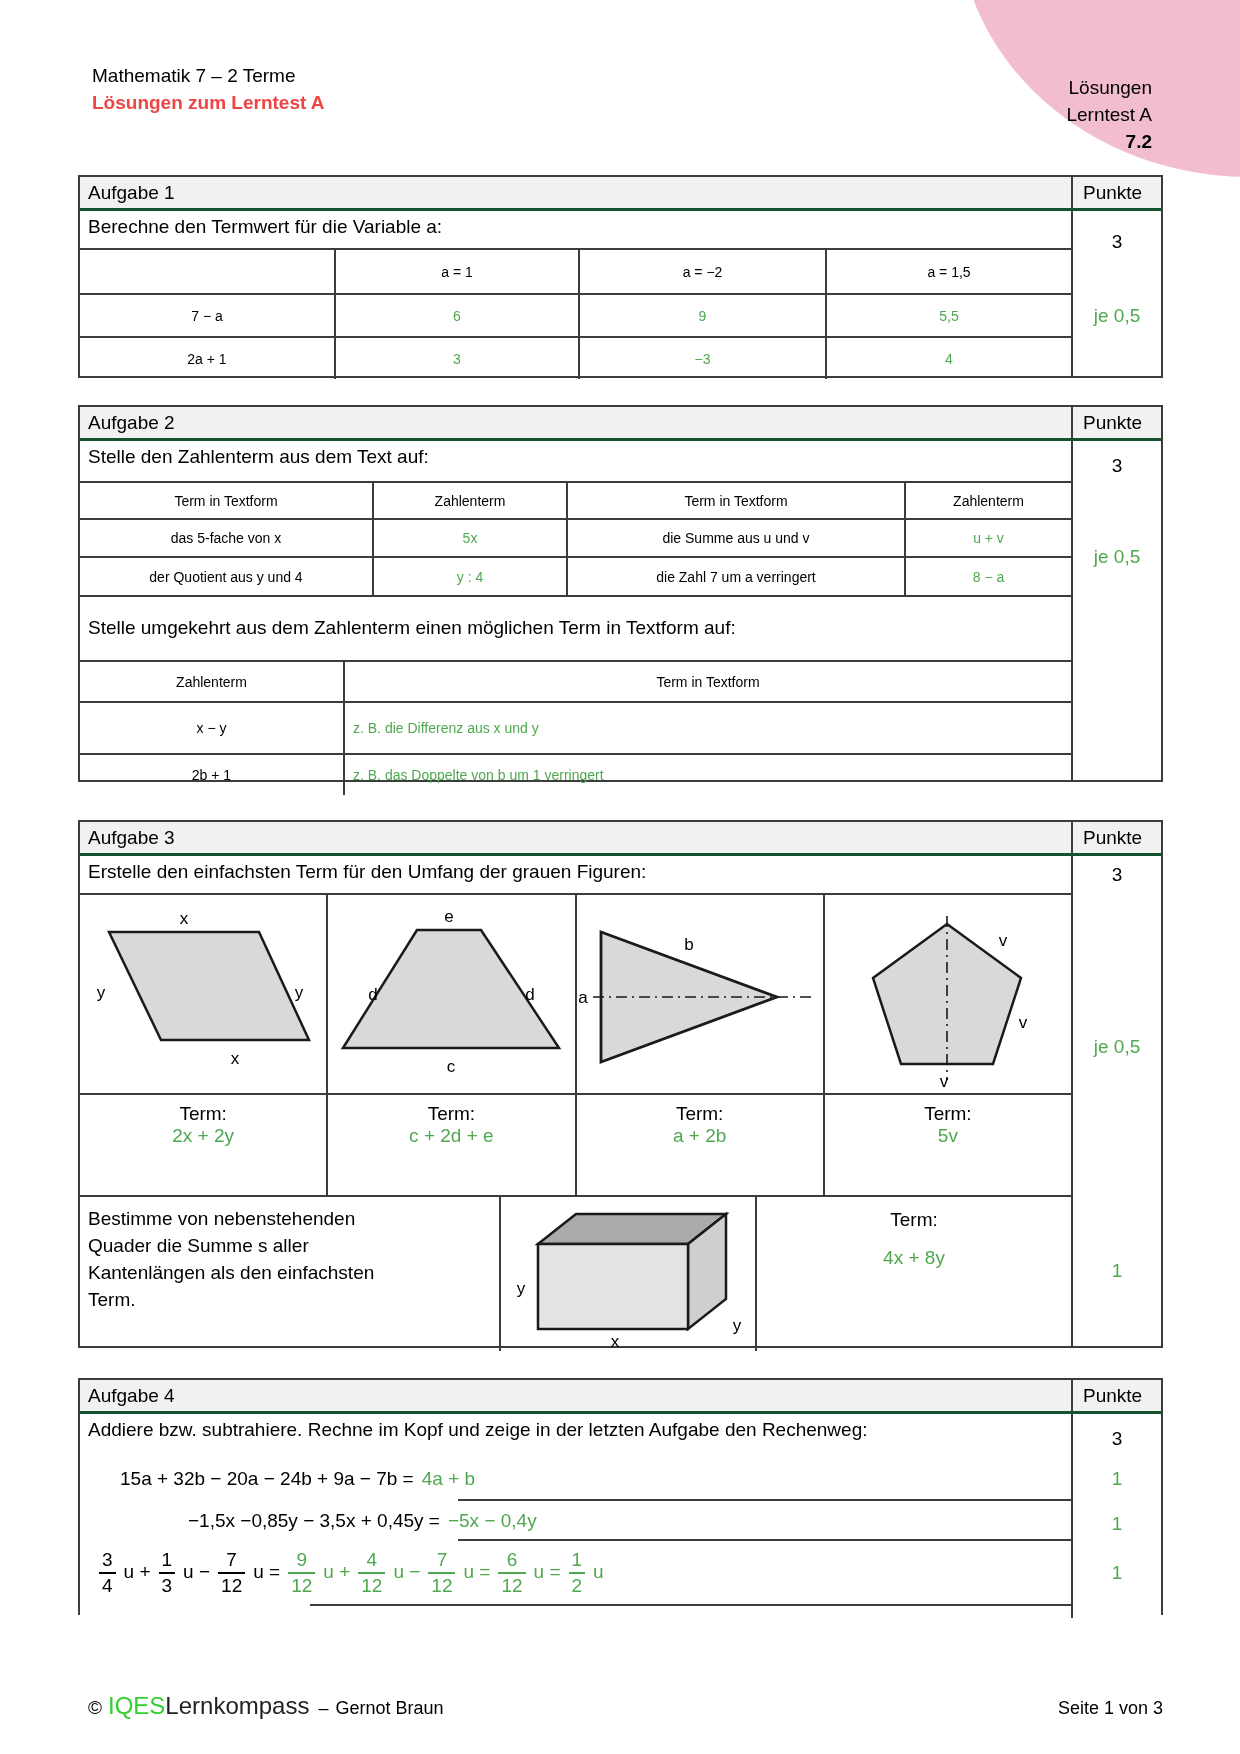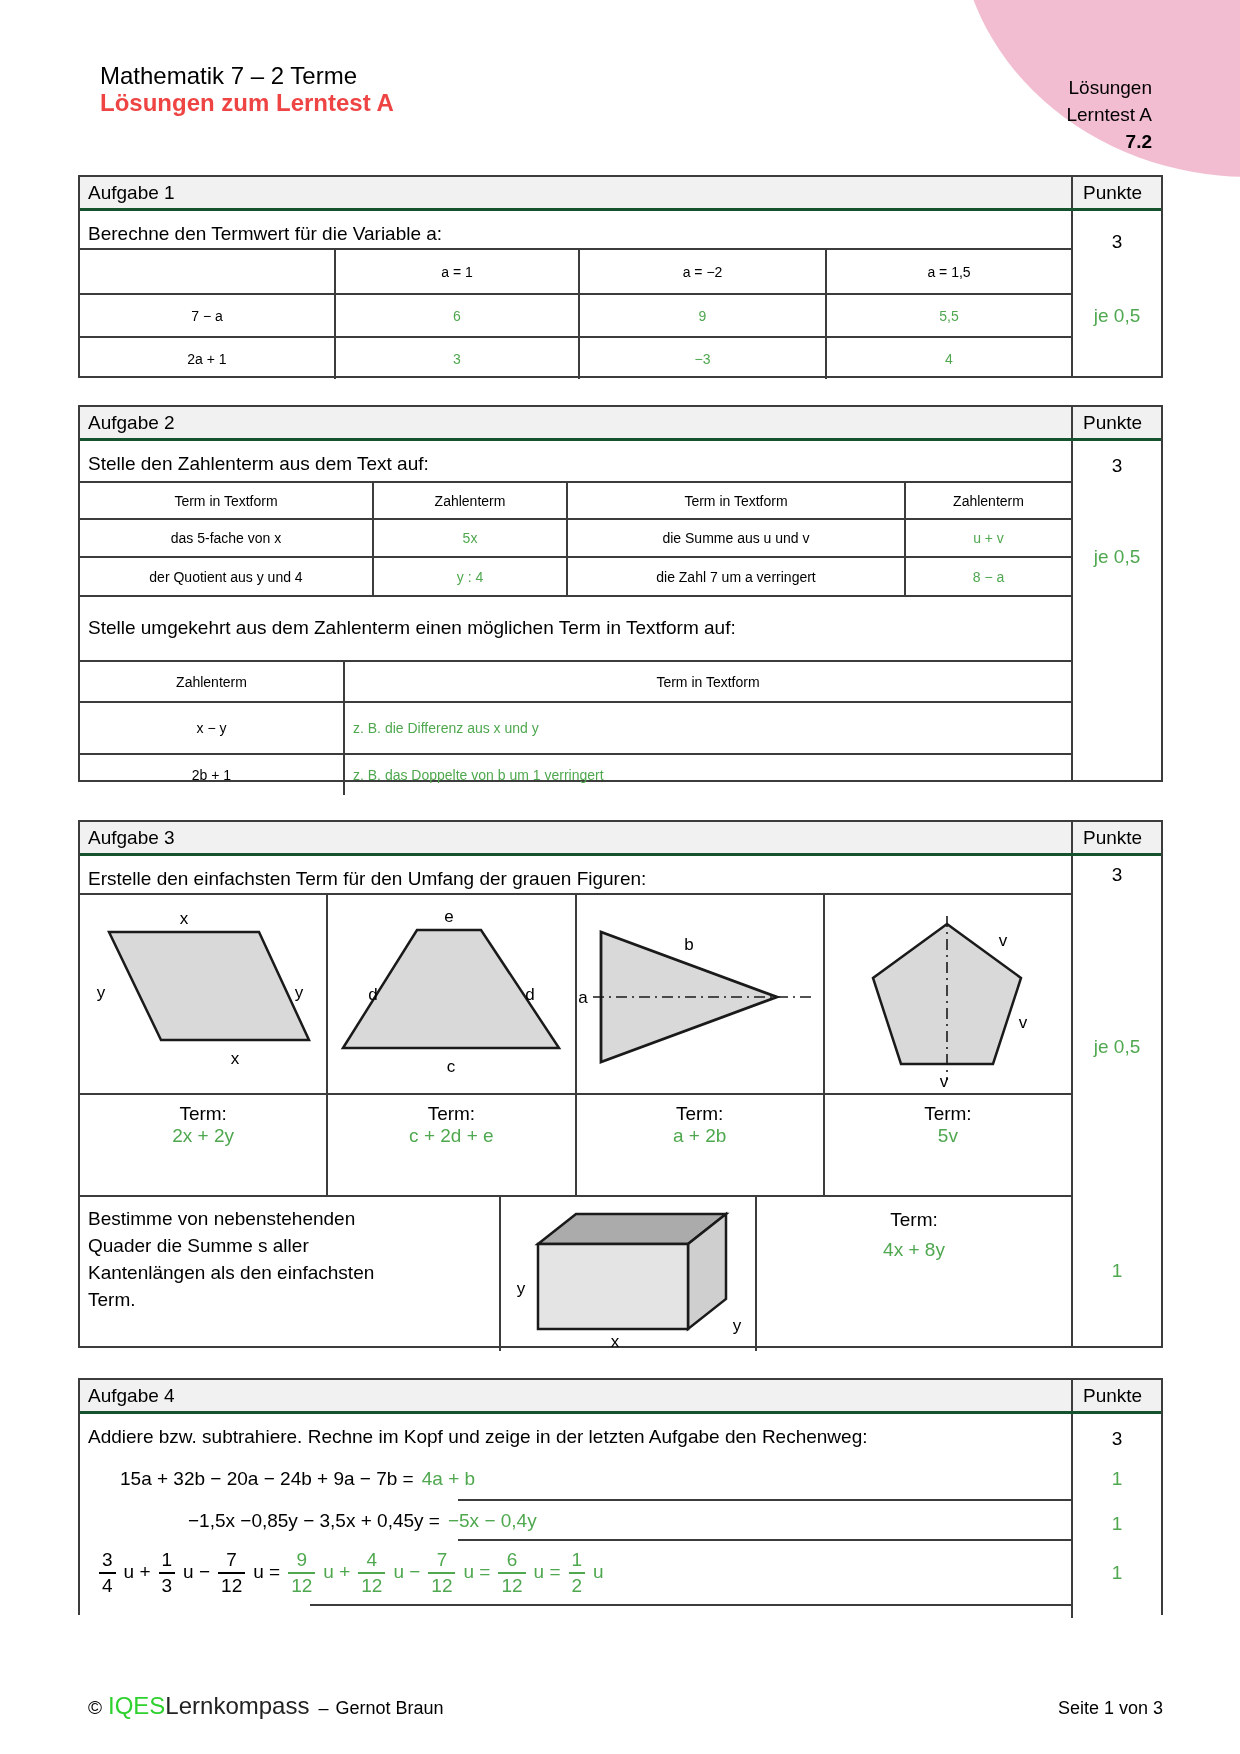--- a/index.html
+++ b/index.html
@@ -11,57 +11,57 @@
   .corner-blob{
     position:absolute; left:958px; top:-345px; width:584px; height:522px;
     background:#f2bdd0; border-radius:50%;
   }
   .corner-text{
     position:absolute; right:88px; top:74px; text-align:right;
     font-size:19px; line-height:27px;
   }
   .corner-text .b{font-weight:bold;}
   
-  .head-left{position:absolute; left:100px; top:62px; font-size:24px; line-height:27px;}
+  .head-left{position:absolute; left:92px; top:62px; font-size:19px; line-height:27px;}
   .head-left .doc-title{color:#ef4444; font-weight:bold;}
   
   .tbl{
     position:absolute; left:78px; width:1085px; box-sizing:border-box;
     border:2px solid #3c3c3c; font-size:19px;
   }
   .tbl-header{
     display:flex; height:31px; background:#f1f1f1; border-bottom:3px solid #14532d;
   }
   .tbl-header .ttl{flex:1; padding:5px 0 0 8px;}
   .tbl-header .pk{width:90px; box-sizing:border-box; border-left:2px solid #3c3c3c; padding:5px 0 0 10px;}
   .tbl-body{display:flex; align-items:stretch;}
   .main{flex:1; min-width:0;}
   .punkte-col{width:90px; flex:none; box-sizing:border-box; border-left:2px solid #3c3c3c; position:relative;}
   .pv{position:absolute; left:0; width:100%; text-align:center;}
   .green{color:#4fa84f;}
-  .instruction{padding:12px 0 0 8px; box-sizing:border-box;}
+  .instruction{padding:5px 0 0 8px; box-sizing:border-box;}
   
   .inner-wrap{border-top:2px solid #3c3c3c;}
   .inner-wrap.closed{border-bottom:2px solid #3c3c3c;}
   table.inner{width:100%; border-collapse:collapse; border-style:hidden; table-layout:fixed; font-size:14px;}
   table.inner td{border:2px solid #3c3c3c; text-align:center; padding:2px 4px; overflow:hidden;}
   table.inner td.lft{text-align:left; padding-left:8px;}
   
   .fig-row{display:flex; border-top:2px solid #3c3c3c; height:198px;}
   .fig-cell{flex:1 1 0; min-width:0; display:flex; align-items:center; justify-content:center;}
   .fig-cell + .fig-cell{border-left:2px solid #3c3c3c;}
   .term-row{display:flex; border-top:2px solid #3c3c3c; height:100px;}
   .term-cell{flex:1 1 0; min-width:0; text-align:center; padding-top:8px; box-sizing:border-box;}
   .term-cell + .term-cell{border-left:2px solid #3c3c3c;}
   .term-cell .tval{}
   .quader-row{display:flex; border-top:2px solid #3c3c3c; height:154px;}
   .quader-text{flex:0 0 419px; box-sizing:border-box; padding:8px 0 0 8px; line-height:27px;}
   .quader-fig{flex:0 0 256px; box-sizing:border-box; border-left:2px solid #3c3c3c; display:flex; align-items:center; justify-content:center;}
   .quader-term{flex:1; box-sizing:border-box; border-left:2px solid #3c3c3c; text-align:center; padding-top:12px;}
-  .quader-term .tval{margin-top:8px;}
+  .quader-term .tval{margin-top:16px;}
   svg text{font-family:"Liberation Sans", sans-serif; font-size:17px; fill:#000;}
   
   .eq-row{position:relative;}
   .ansline{position:absolute; right:0; bottom:0; height:0; border-top:2px solid #3c3c3c;}
   .ans{margin-left:8px;}
   .frac{display:inline-block; text-align:center; vertical-align:middle; margin:0 3px;}
   .frac .num{display:block; padding:0 3px; line-height:24px;}
   .frac .den{display:block; padding:0 3px; line-height:24px; border-top:2px solid currentColor;}
   .aft{margin:0 5px;}
   .stub{height:12px;}

